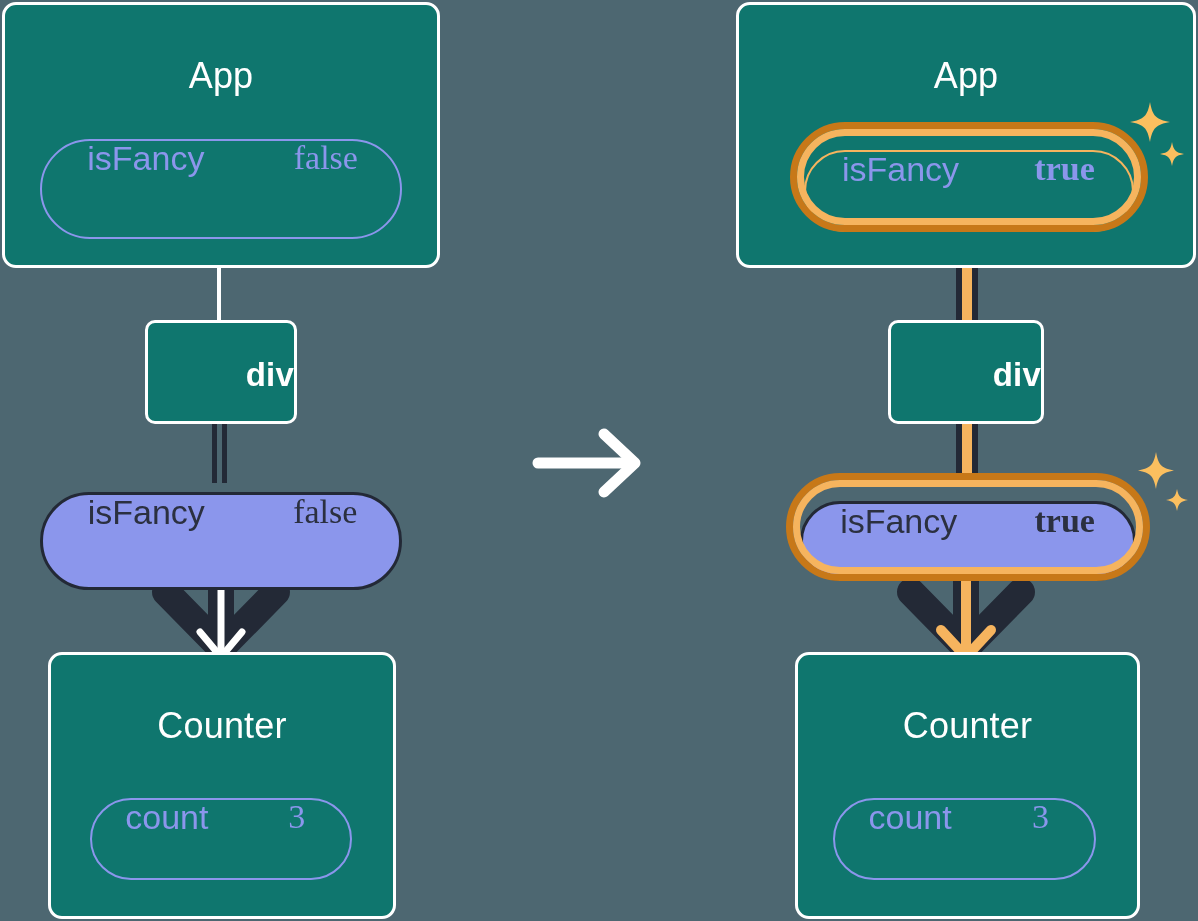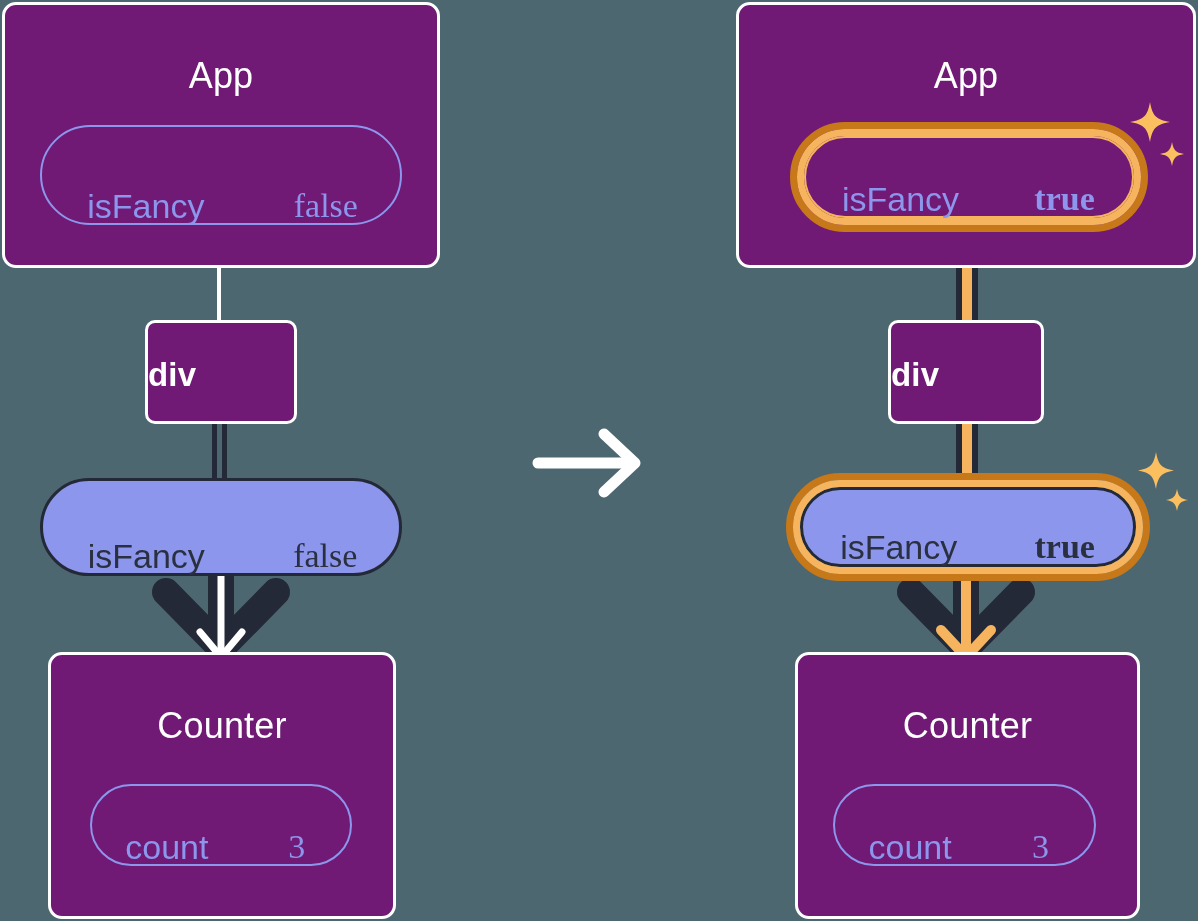--- a/index.html
+++ b/index.html
@@ -16,21 +16,21 @@
   }
 
   .stage {
     position: absolute;
     inset: 0;
   }
 
   
   .comp-box {
     position: absolute;
-    background: #701a75;
+    background: #0f766e;
     border: 3px solid #ffffff;
     border-radius: 14px;
     box-sizing: border-box;
     z-index: 5;
   }
   .comp-box.tag {
     border-radius: 10px;
     border-width: 3px;
   }
   .comp-title {
@@ -40,34 +40,35 @@
     text-align: center;
     color: #ffffff;
     font-size: 36px;
     font-weight: 400;
     letter-spacing: 0.2px;
   }
   .tag-label {
     position: absolute;
     left: 0;
     right: 0;
-    text-align: left;
+    text-align: right;
     color: #ffffff;
     font-size: 33px;
     font-weight: 700;
     letter-spacing: 0.2px;
   }
 
   
   .pill {
     position: absolute;
     display: flex;
-    align-items: flex-end;
+    align-items: flex-start;
     box-sizing: border-box;
     z-index: 7;
+    margin-top: 14px;
   }
   .pill-outline {
     border: 2px solid #8b96ec;
     border-radius: 999px;
     background: transparent;
   }
   .pill-outline .pill-name,
   .pill-outline .pill-value {
     color: #8b96ec;
   }

